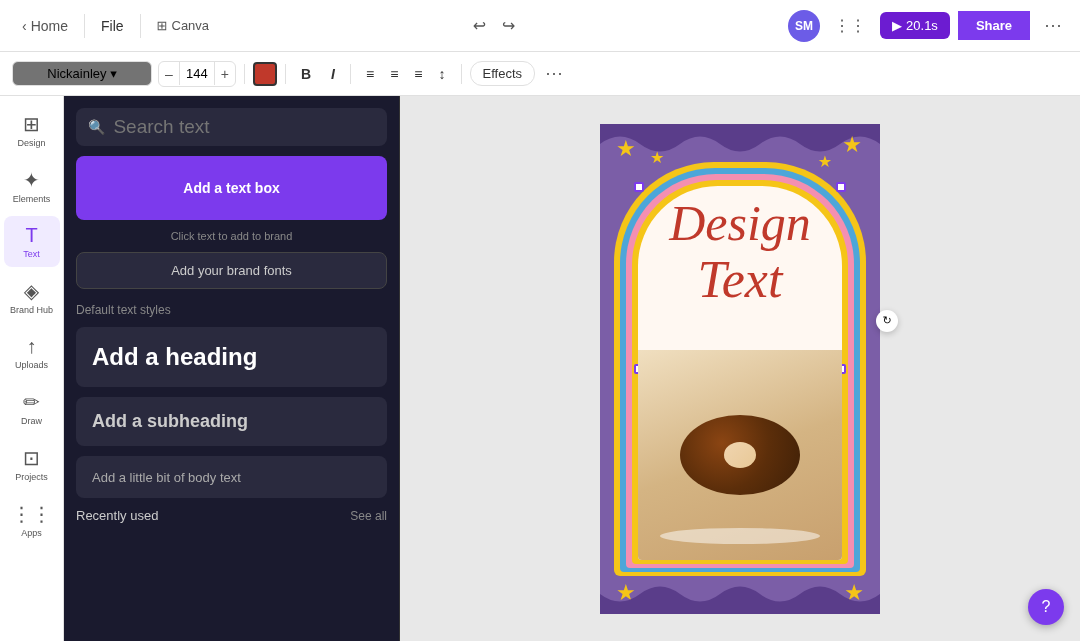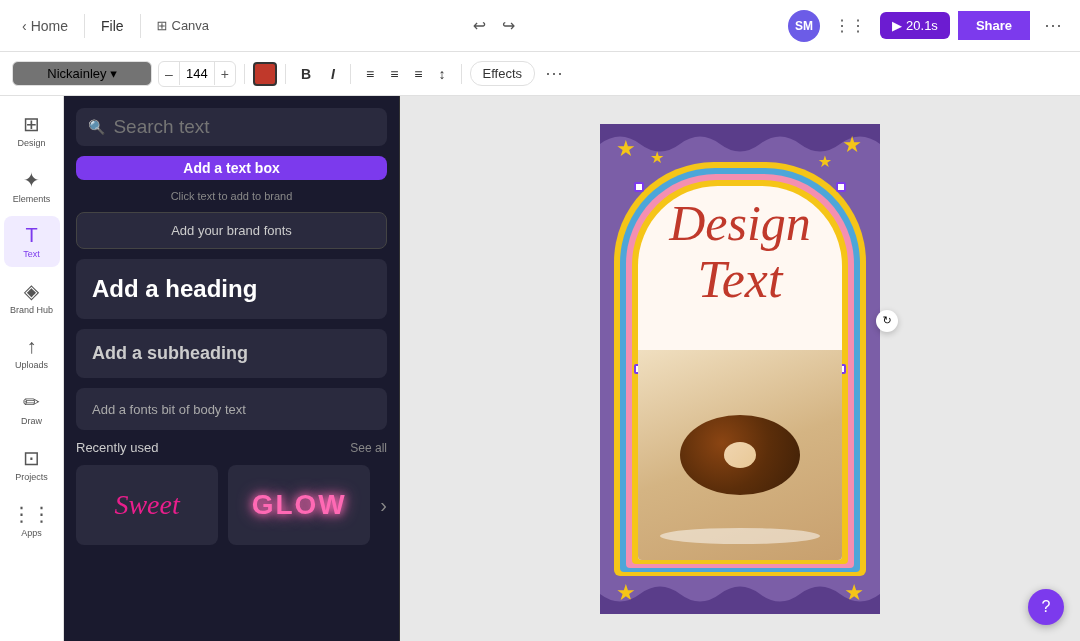--- a/index.html
+++ b/index.html
@@ -32,21 +32,21 @@
     .sidebar-icon-item.active { background: #f0ebff; }
     .sidebar-icon-item.active .icon-label { color: #7c3aed; }
     .sidebar-icon-item.active .icon-symbol { color: #7c3aed; }
 
     
     .text-panel { width: 336px; background: #1a1a2e; border-right: 1px solid #333; overflow-y: auto; padding: 12px; display: flex; flex-direction: column; gap: 10px; }
     .search-bar { display: flex; align-items: center; background: #2a2a3e; border-radius: 8px; padding: 8px 12px; gap: 8px; }
     .search-bar input { background: none; border: none; outline: none; color: #ccc; font-size: 19px; flex: 1; }
     .search-bar .search-icon { color: #888; font-size: 14px; }
 
-    .add-text-btn { background: #7c3aed; color: white; border: none; border-radius: 8px; padding: 4px; font-size: 14px; font-weight: 600; cursor: pointer; text-align: center; width: 100%; }
+    .add-text-btn { background: #7c3aed; color: white; border: none; border-radius: 8px; padding: 24px; font-size: 14px; font-weight: 600; cursor: pointer; text-align: center; width: 100%; }
     .click-hint { text-align: center; font-size: 11px; color: #888; }
 
     .brand-fonts-btn { background: #2a2a3e; color: #ccc; border: 1px solid #444; border-radius: 8px; padding: 10px 16px; font-size: 13px; cursor: pointer; text-align: center; width: 100%; }
 
     .section-title { font-size: 12px; color: #888; margin-top: 4px; }
 
     .heading-style { background: #2a2a3e; border-radius: 8px; padding: 16px; cursor: pointer; }
     .heading-style h2 { font-size: 24px; color: #fff; font-weight: bold; }
 
     .subheading-style { background: #2a2a3e; border-radius: 8px; padding: 14px 16px; cursor: pointer; }
@@ -202,47 +202,39 @@
     <div class="search-bar">
       <span class="search-icon">🔍</span>
       <input type="text" placeholder="Search text" style="">
     </div>
 
     <button class="add-text-btn">Add a text box</button>
     <div class="click-hint">Click text to add to brand</div>
 
     <button class="brand-fonts-btn">Add your brand fonts</button>
 
+    <div class="section-title">Default text styles</div>
 
     <div class="heading-style">
       <h2>Add a heading</h2>
     </div>
 
     <div class="subheading-style">
       <span>Add a subheading</span>
     </div>
 
     <div class="body-style">
-      <span>Add a fonts bit of body text</span>
+      <span>Add a little bit of body text</span>
     </div>
 
     <div class="recently-used-header">
       <span>Recently used</span>
       <button class="see-all">See all</button>
     </div>
 
-    <div class="font-previews">
-      <div class="font-preview-item">
-        <span class="sweet-text">Sweet</span>
-      </div>
-      <div class="font-preview-item">
-        <span class="glow-text">GLOW</span>
-      </div>
-      <span class="more-arrow">›</span>
-    </div>
   </div>
 
   <div class="canvas-area">
 
     <div class="hide-panel" style="right:396px;">‹</div>
 
     <div class="canvas-design">
 
       <div style="position:absolute;inset:0;background:#7b5ea7;border-radius:10px;"></div>
 

